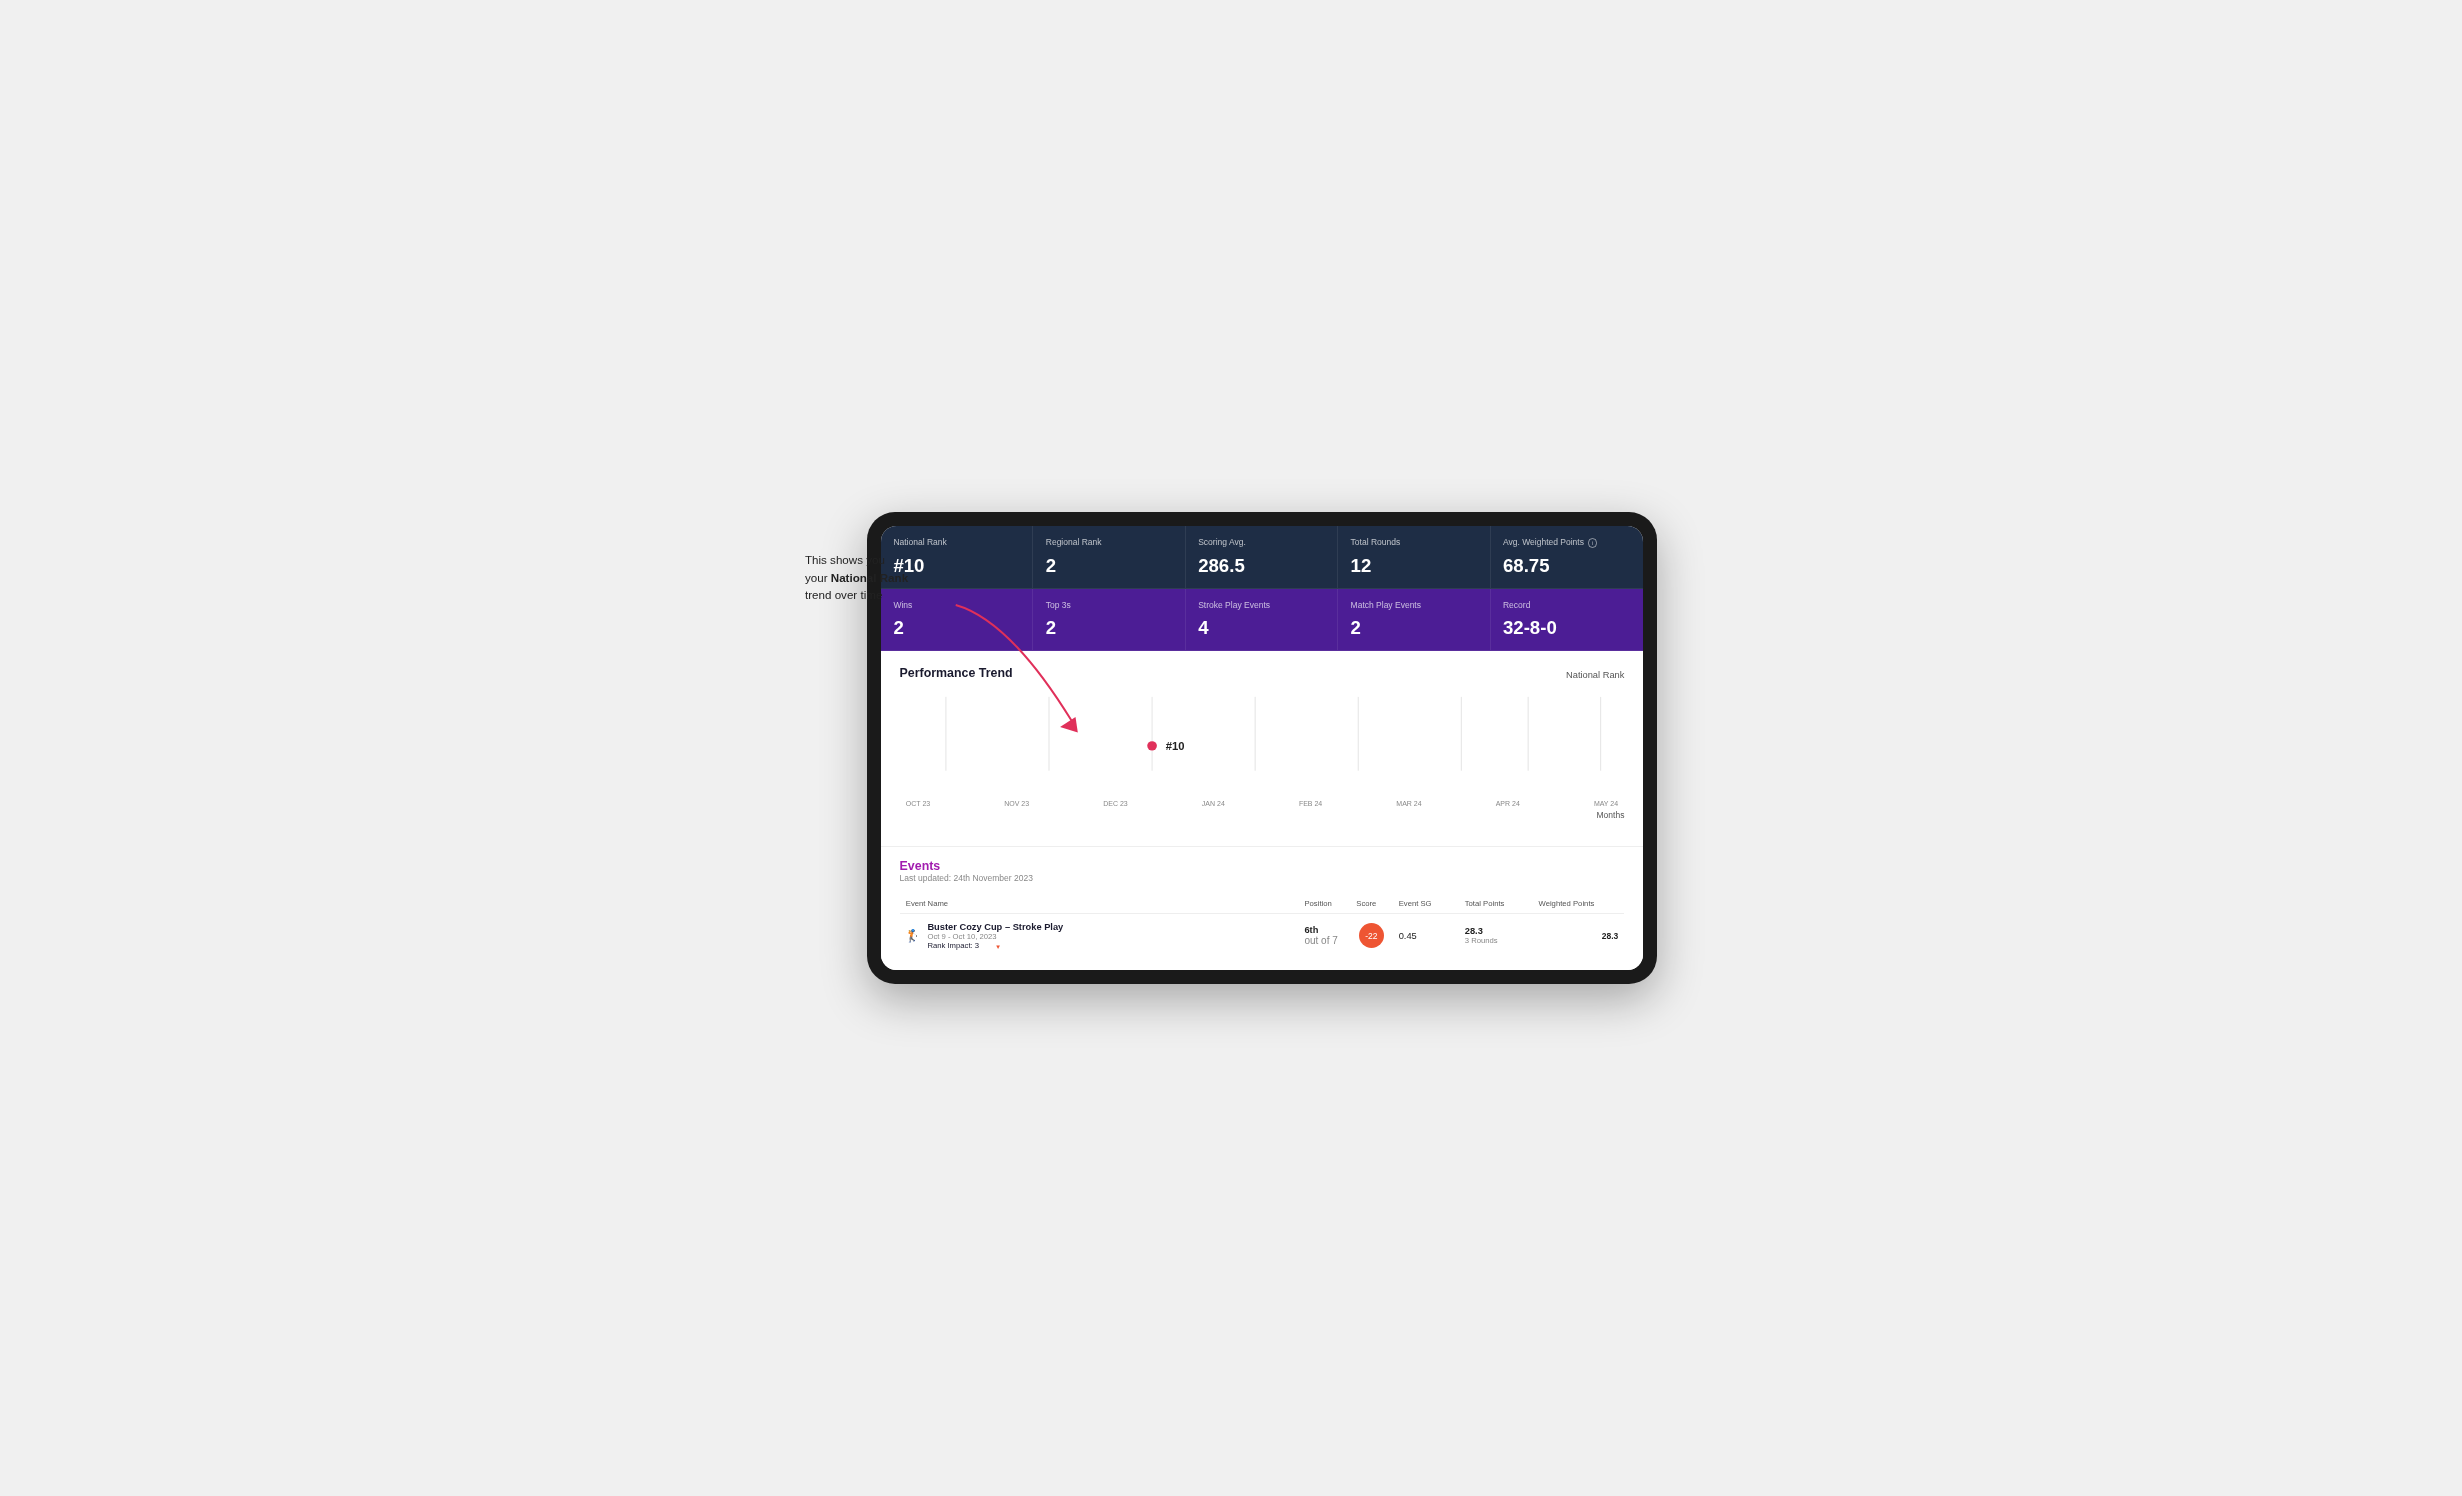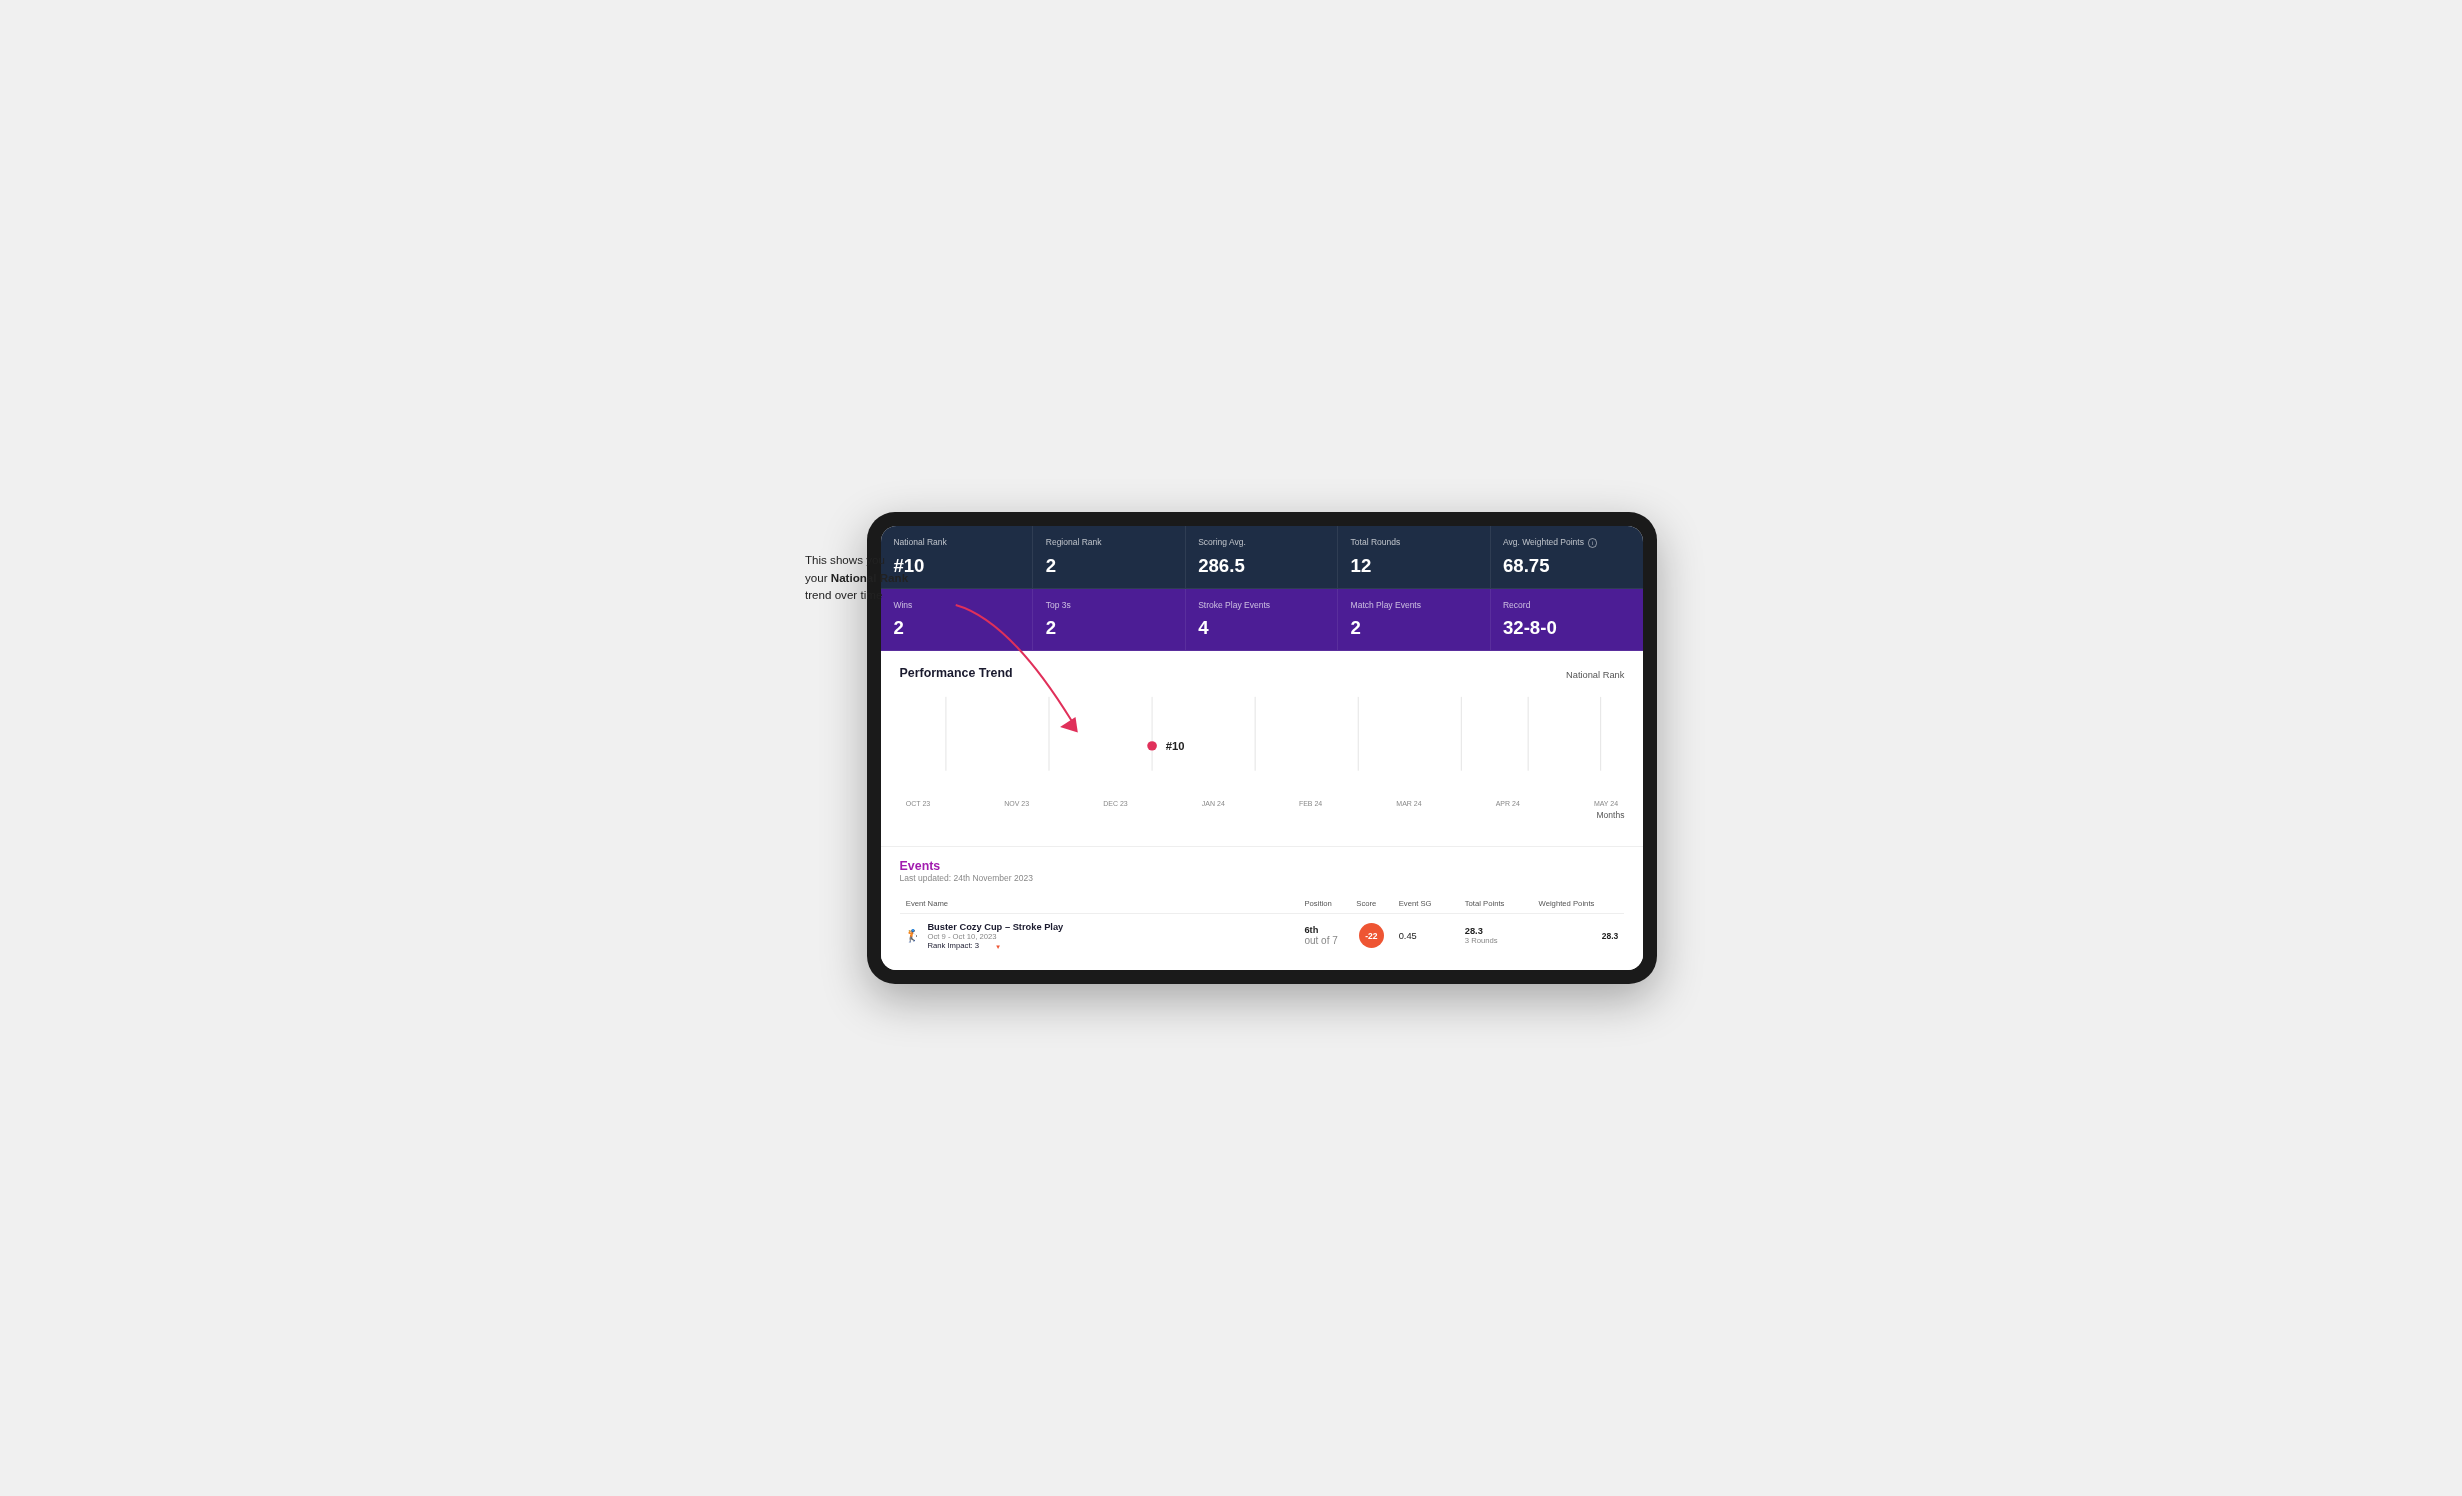--- a/index.html
+++ b/index.html
@@ -222,21 +222,21 @@
     .score-badge {
       background: #e53;
       color: #fff;
       border-radius: 50%;
       width: 25px;
       height: 25px;
       display: flex;
       align-items: center;
       justify-content: center;
       font-size: 8.5px;
-      font-weight: 700;
+      font-weight: 400;
       margin: 0 auto;
     }
 
     .td-right { text-align: right; font-size: 9.3px; font-weight: 600; }
     .td-center { text-align: left; }
   </style>
 </head>
 <body>
 
 <div class="scene">

